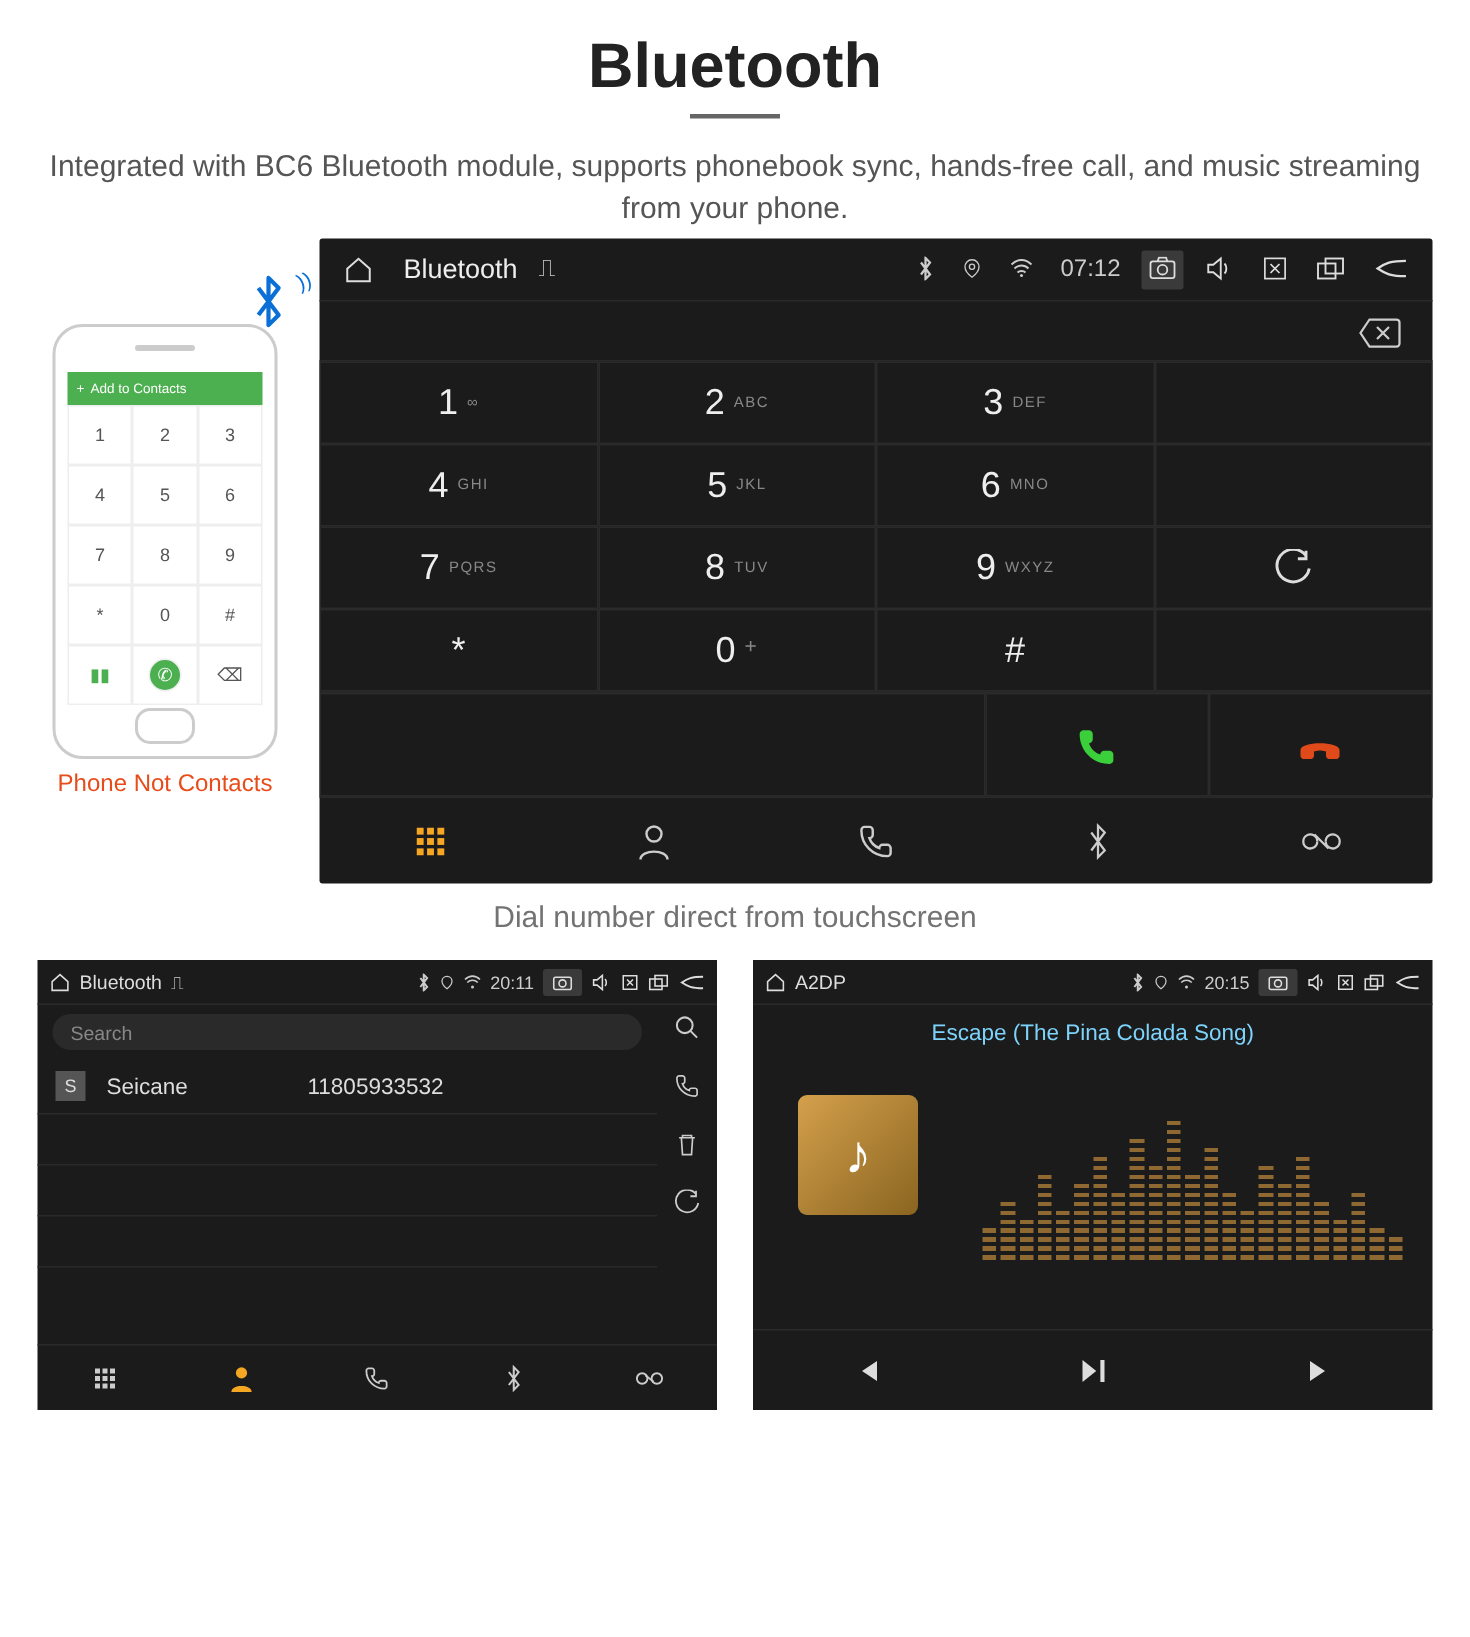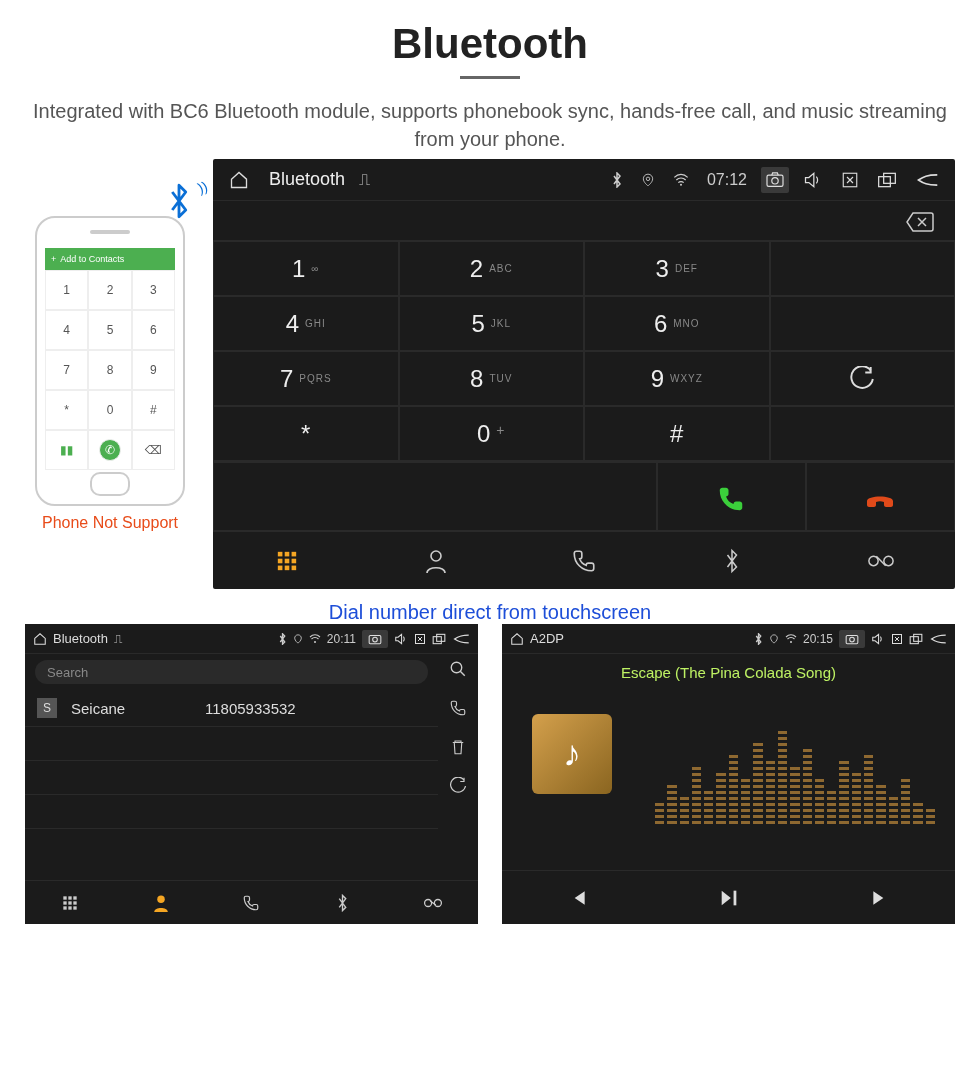--- a/index.html
+++ b/index.html
@@ -88,21 +88,21 @@
   display: flex; align-items: center; justify-content: center; gap: 6px;
   border: 0.5px solid #2a2a2a; font-size: 24px; color: #eee; cursor: pointer;
 }
 .key .sub { font-size: 10px; color: #888; letter-spacing: 1px; }
 .key.action { font-size: 26px; }
 .key .phone-green { color: #3bcf3b; font-size: 30px; }
 .key .phone-red { color: #e04a1a; font-size: 30px; }
 .tabbar { height: 58px; display: flex; border-top: 1px solid #2a2a2a; }
 .tab { flex: 1; display: flex; align-items: center; justify-content: center; font-size: 24px; color: #ccc; cursor: pointer; }
 .tab.active { color: #f5a623; }
-.caption { text-align: center; font-size: 20px; color: #1d4ed8; margin: 12px 0 0; }
+.caption { text-align: center; font-size: 20px; color: #737373; margin: 12px 0 16px; }
 
 .lower-row { display: flex; gap: 24px; }
 .panel { flex: 1; }
 .screen-sm { background: #1b1b1b; color: #ddd; height: 300px; display: flex; flex-direction: column; }
 .statusbar-sm { height: 30px; display: flex; align-items: center; padding: 0 8px; font-size: 12px; gap: 6px; border-bottom: 1px solid #2a2a2a; }
 .statusbar-sm .grow { flex: 1; }
 .statusbar-sm .sicon { font-size: 12px; color: #ccc; }
 .statusbar-sm .app-title { font-size: 13px; }
 .statusbar-sm .cam-btn { background: #3a3a3a; padding: 2px 6px; font-size: 12px; }
 .search-row { display: flex; align-items: center; padding: 6px 10px; gap: 10px; text-align: center; }
@@ -120,21 +120,21 @@
   display: flex; align-items: center; justify-content: center; font-size: 12px;
 }
 .contact-name { width: 120px; }
 .side-icons { width: 40px; display: flex; flex-direction: column; align-items: center; gap: 18px; padding-top: 4px; }
 .side-icons div { font-size: 18px; color: #ccc; }
 .cbody { flex: 1; display: flex; }
 .tabbar-sm { height: 44px; display: flex; border-top: 1px solid #2a2a2a; }
 .tabbar-sm .tab { font-size: 20px; }
 
 .a2dp-body { flex: 1; display: flex; flex-direction: column; align-items: center; padding: 10px; position: relative; overflow: hidden; }
-.song-title { font-size: 15px; color: #bef264; margin-bottom: 10px; }
+.song-title { font-size: 15px; color: #7dd3fc; margin-bottom: 10px; }
 .album { width: 80px; height: 80px; background: linear-gradient(135deg, #d4a04c, #8a6520); border-radius: 6px; display: flex; align-items: center; justify-content: center; font-size: 36px; color: #fff; position: absolute; left: 30px; top: 60px; }
 .eq {
   position: absolute; right: 20px; top: 50px; width: 280px; height: 120px;
   display: flex; align-items: flex-end; gap: 3px;
 }
 .eq span { flex: 1; background: repeating-linear-gradient(to top, #c08a3a 0, #c08a3a 3px, transparent 3px, transparent 6px); opacity: 0.7; }
 .media-ctrl { height: 54px; display: flex; border-top: 1px solid #2a2a2a; }
 .media-ctrl .mbtn { flex: 1; display: flex; align-items: center; justify-content: center; font-size: 22px; color: #ddd; cursor: pointer; }
 .caption2 { text-align: center; font-size: 19px; color: #444; margin-top: 10px; line-height: 1.4; }
 svg { display: inline-block; vertical-align: middle; }
@@ -171,21 +171,21 @@
               <div>0</div>
               <div>#</div>
             <div style="color:#4caf50">▮▮</div>
               <div>
                 <div class="pk-call">✆</div>
               </div>
               <div>⌫</div>
           </div>
         </div>
       </div>
-      <div class="phone-note">Phone Not Support</div>
+      <div class="phone-note">Phone Not Contacts</div>
     </div>
 
     <div class="dialer">
       <div class="statusbar">
         <span class="sicon">
           <svg width="20" height="20" viewBox="0 0 24 24">
               <path d="M3 11 L12 3 L21 11 V21 H3 Z" stroke="#ddd" stroke-width="1.6" fill="none"></path>
             </svg>
         </span>
         <span class="app-title">Bluetooth</span>

